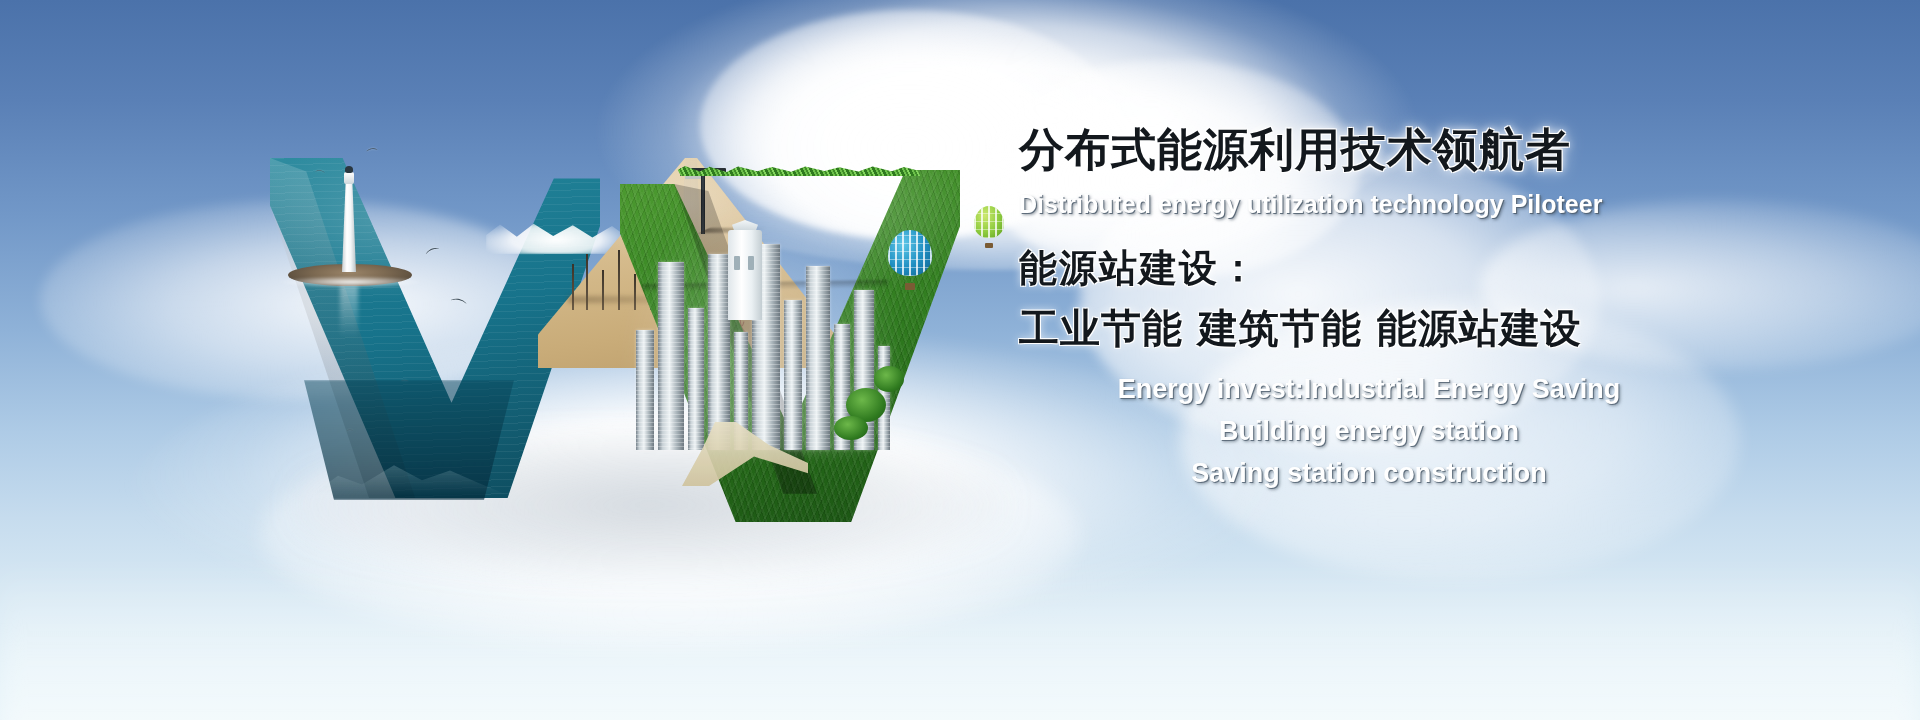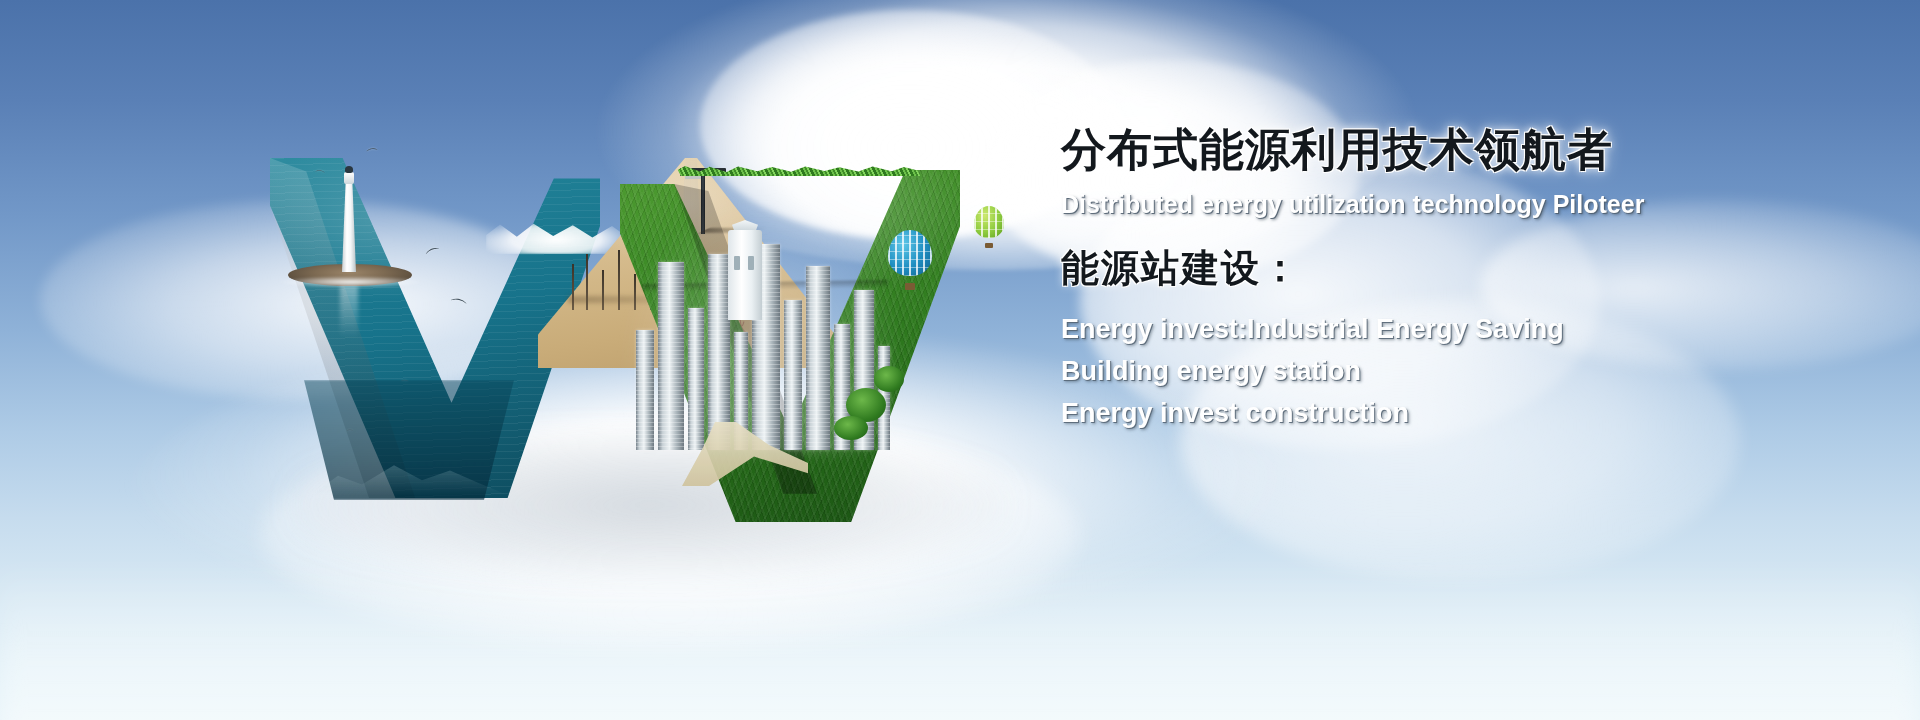--- a/index.html
+++ b/index.html
@@ -347,21 +347,21 @@
   .balloon .basket{
     position:absolute;left:38%;bottom:-2px;width:24%;height:12%;
     background:#7a5b34;border-radius:1px;
   }
   .balloon-blue{left:888px;top:230px;width:44px;height:58px;}
   .balloon-blue .env{background:radial-gradient(ellipse at 34% 30%, #5fc8e8 0%, #1f8fc2 52%, #12608c 100%);}
   .balloon-green{left:974px;top:206px;width:30px;height:40px;}
   .balloon-green .env{background:radial-gradient(ellipse at 36% 30%, #cde96f 0%, #8fcc3f 52%, #5a9c1f 100%);}
 
   
-  .copy{position:absolute;left:1061px;top:126px;width:700px;}
+  .copy{position:absolute;left:1019px;top:126px;width:700px;}
 
   .headline{
     font-size:45px;font-weight:700;letter-spacing:1px;line-height:1.08;
     color:#13181d;
     font-family:"DejaVu Sans","Liberation Sans",sans-serif;
     text-shadow:
       -1px -1px 0 rgba(255,255,255,.95), 1px -1px 0 rgba(255,255,255,.95),
       -1px  1px 0 rgba(255,255,255,.95), 1px  1px 0 rgba(255,255,255,.95),
        0 0 9px rgba(255,255,255,.95), 0 0 18px rgba(255,255,255,.7);
     margin:0;
@@ -392,21 +392,21 @@
       -1px  1px 0 rgba(255,255,255,.95), 1px  1px 0 rgba(255,255,255,.95),
        0 0 9px rgba(255,255,255,.9);
   }
   .services-en{margin:24px 0 0 0;}
   .services-en li{
     list-style:none;margin:0 0 11px 0;
     font-size:27px;font-weight:700;line-height:1.15;
     color:#ffffff;
     text-shadow:1px 1px 0 rgba(85,100,115,.85), 2px 2px 3px rgba(60,75,90,.5);
   }
-  ul{padding:0;margin:0;}
+  ul{padding:0;margin:0;text-align:center;}
 </style>
 </head>
 <body>
 
 <div class="banner">
 
   <div class="cloud cloud-left-wisp"></div>
   <div class="cloud cloud-bank-main"></div>
   <div class="cloud cloud-puff-a"></div>
   <div class="cloud cloud-puff-b"></div>
@@ -508,21 +508,22 @@
   </div>
 
   <div class="copy">
 
     <h1 class="headline">分布式能源利用技术领航者</h1>
 
     <p class="subhead-en">Distributed energy utilization technology Piloteer</p>
 
     <p class="lead-cn">能源站建设：</p>
 
+    <p class="services-cn">工业节能  建筑节能  能源站建设</p>
 
     <ul class="services-en">
       <li>Energy invest:Industrial Energy Saving</li>
       <li>Building energy station</li>
-      <li>Energy invest construction</li>
+      <li>Saving station construction</li>
     </ul>
   </div>
 
 </div>
 
 </body></html>

